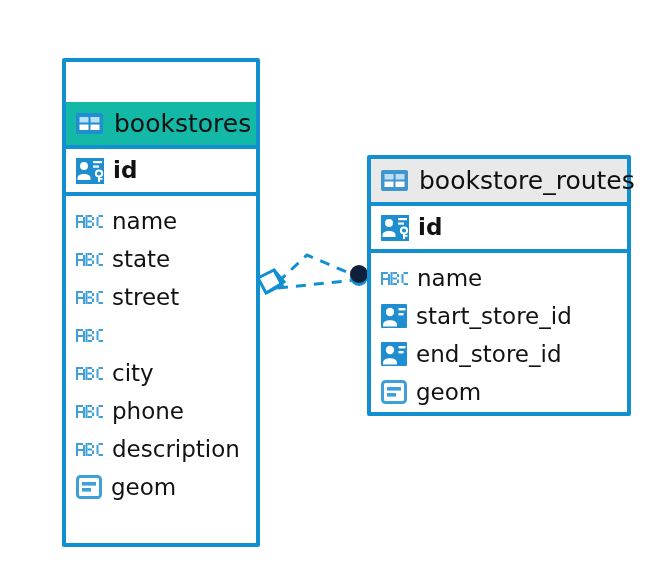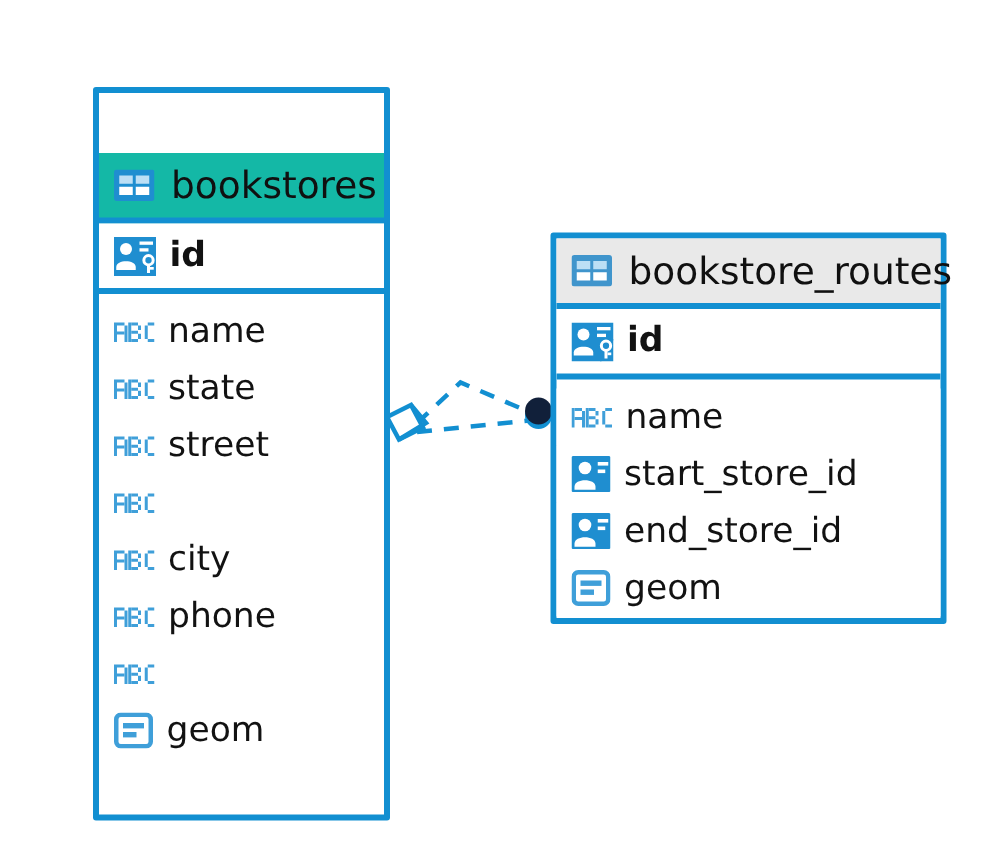--- a/index.html
+++ b/index.html
@@ -321,20 +321,21 @@
               <rect x="16" y="3" width="2" height="3"></rect>
                 <rect x="11.5" y="6.5" width="4.5" height="2"></rect>
               <rect x="16" y="8.5" width="2" height="3.5"></rect>
                 <rect x="11.5" y="12" width="4.5" height="2"></rect>
               <rect x="20.5" y="3" width="2" height="9"></rect>
                 <rect x="22.5" y="1" width="4.5" height="2"></rect>
               <rect x="22.5" y="12" width="4.5" height="2"></rect>
             </g>
           </svg>
         </span>
+        <span class="field-label">description</span>
       </div>
 
       <div class="field-row">
         <span class="icon icon-geom">
           <svg viewBox="0 0 26 24" width="26" height="24" xmlns="http://www.w3.org/2000/svg">
             <rect x="1.5" y="1.5" width="23" height="21" rx="3" fill="#ffffff" stroke="#3f9fd9" stroke-width="3"></rect>
             <rect x="6" y="7" width="14" height="3.6" fill="#3f9fd9"></rect>
             <rect x="6" y="13" width="9" height="3.6" fill="#3f9fd9"></rect>
           </svg>
         </span>

